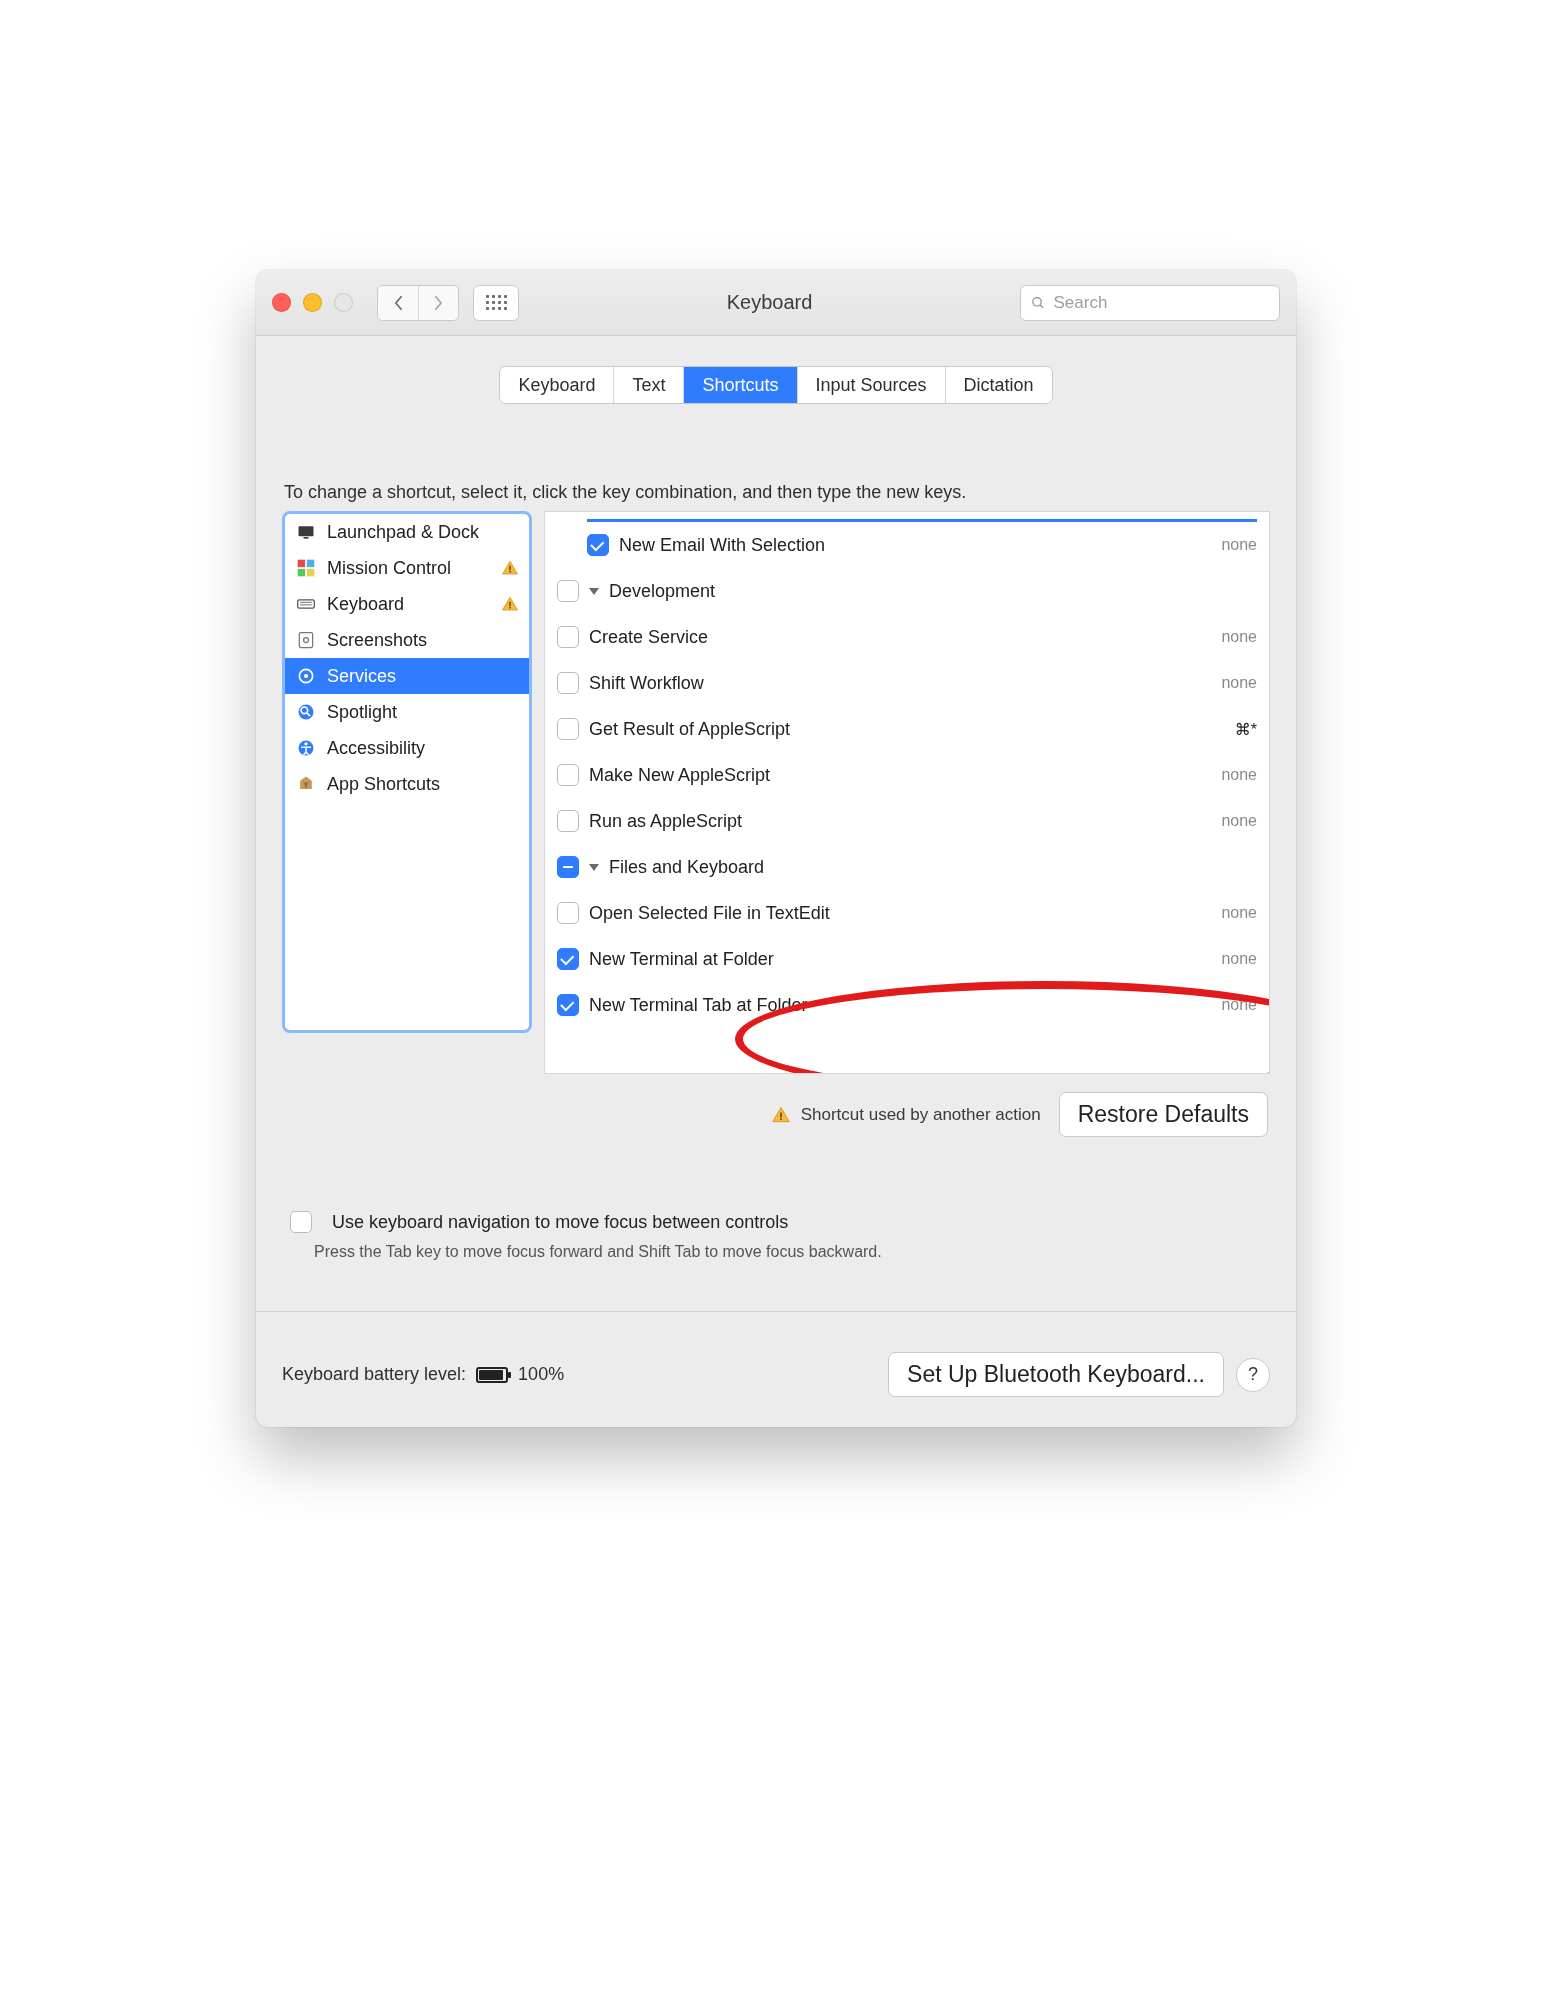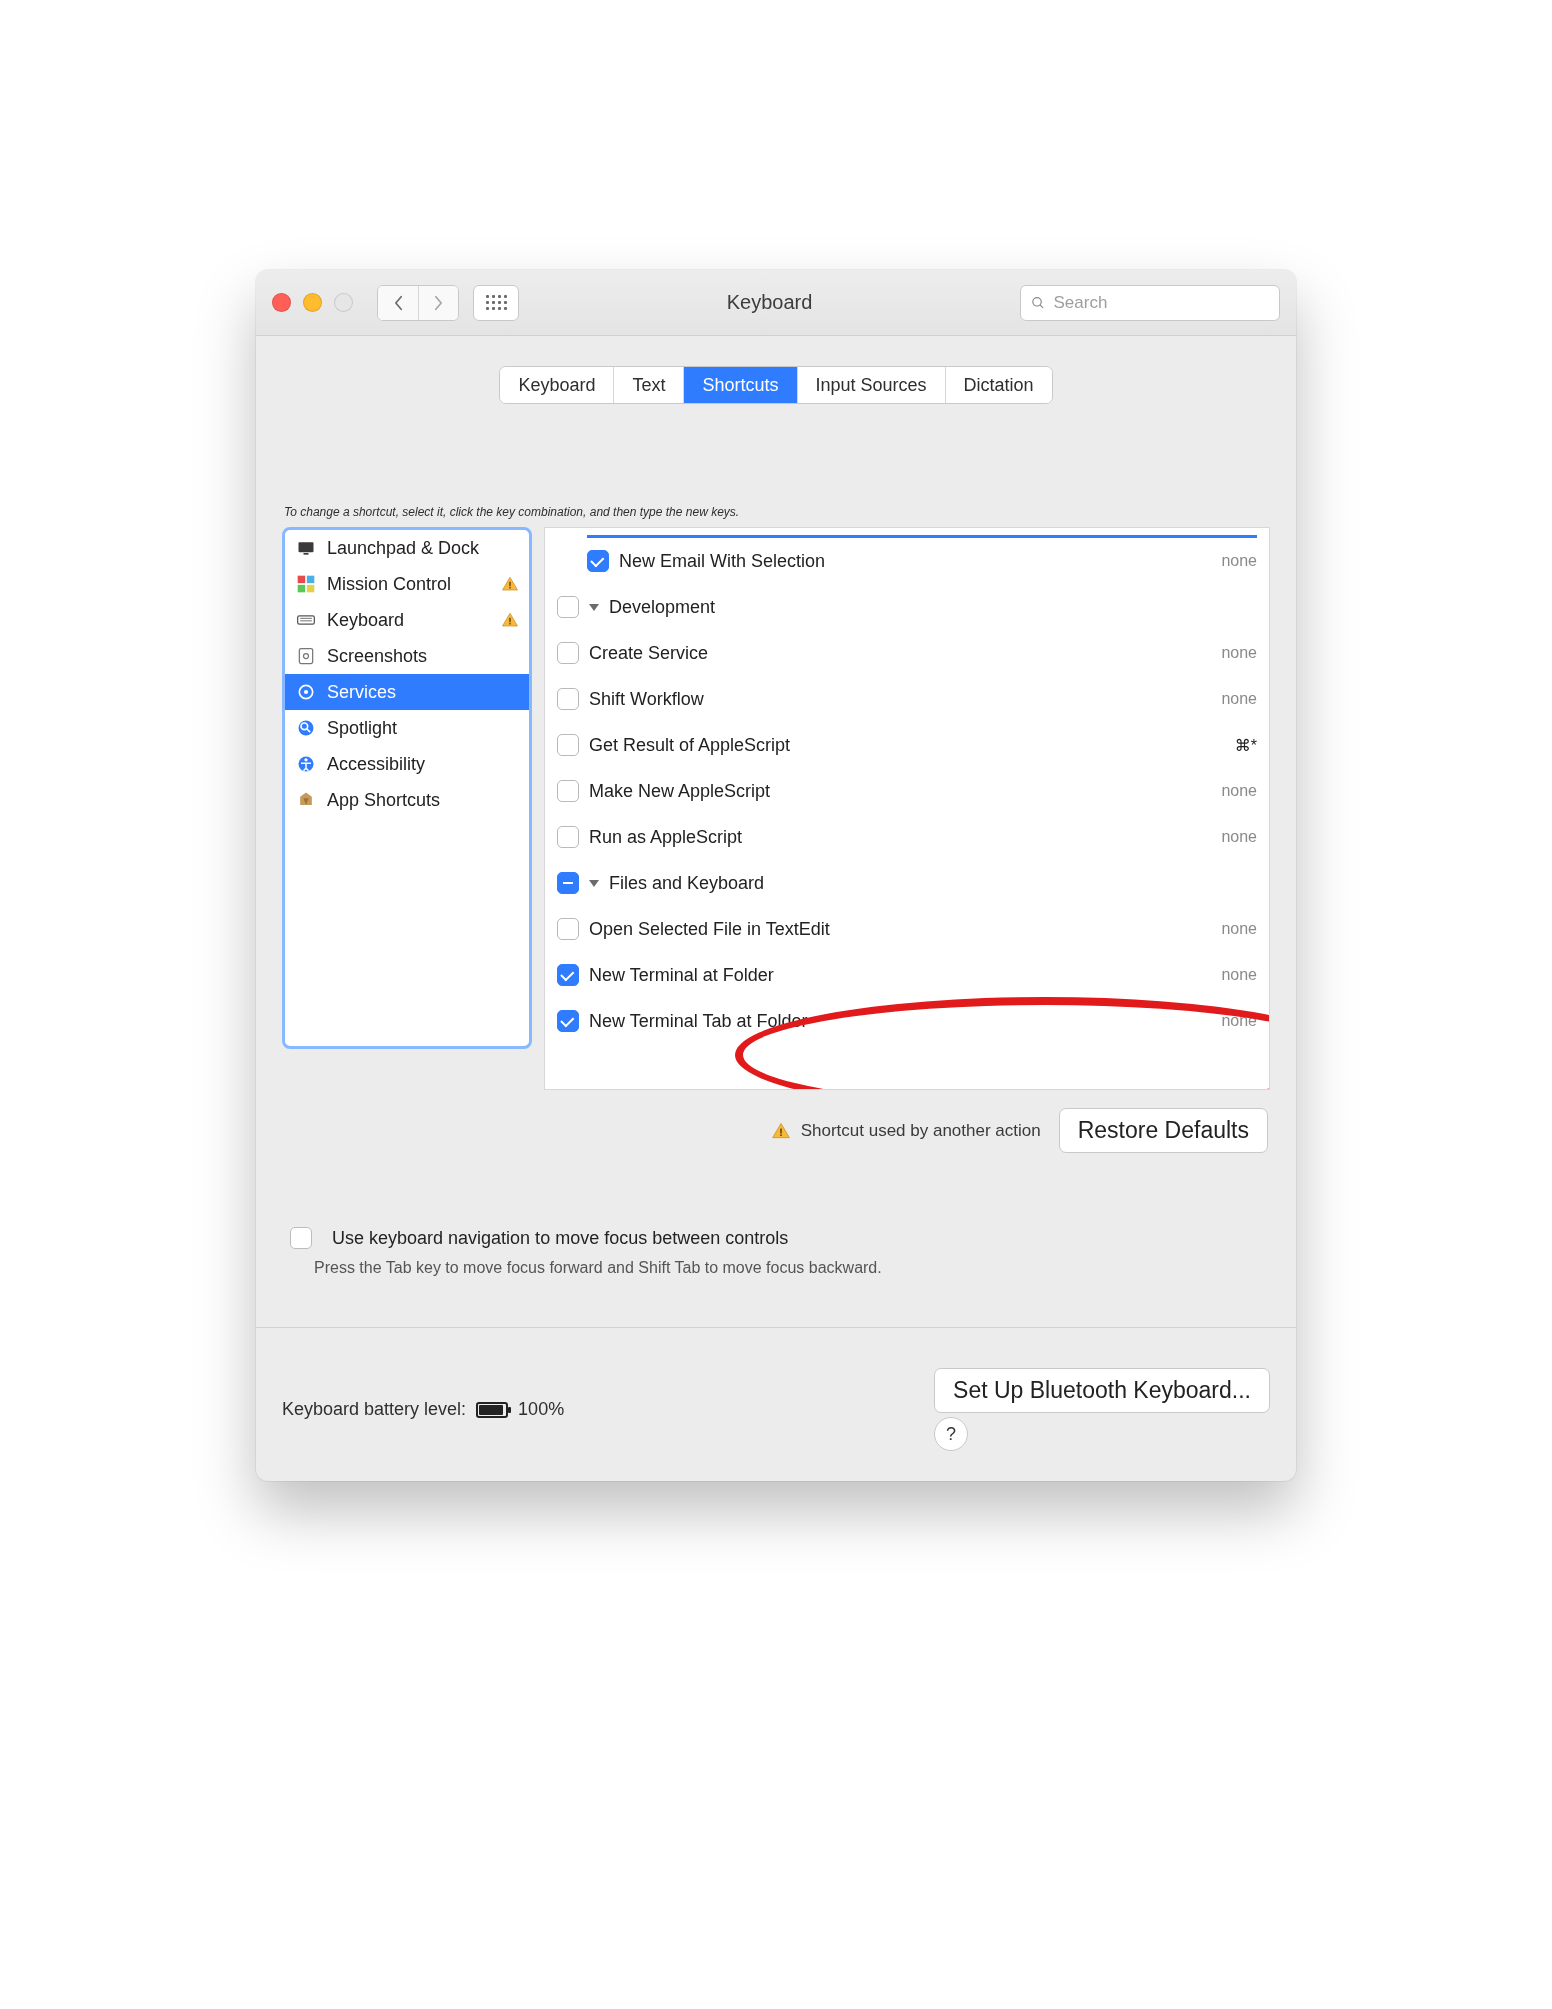--- a/index.html
+++ b/index.html
@@ -47,21 +47,21 @@
     .search-input { border: none; outline: none; font-size: 17px; background: transparent; width: 100%; color: #333; }
     .search-input::placeholder { color: #9e9e9e; }
 
     .tabs-row { display: flex; justify-content: center; padding: 30px 0 0 0; }
     .segmented { display: flex; border: 1px solid #c9c9c9; border-radius: 7px; overflow: hidden; background: #fff; height: 38px; }
     .seg { padding: 0 18px; display: flex; align-items: center; font-size: 18px; color: #2e2e2e; background: #fff; }
     .seg + .seg { border-left: 1px solid #d6d6d6; }
     .seg.active { background: #2f7cff; color: #fff; }
 
     .content { padding: 28px 26px 20px; }
-    .instruction { font-size: 12px; color: #2f2f2f; margin: 73px 0 8px 2px; font-style: italic; }
+    .instruction { font-size: 18px; color: #2f2f2f; margin: 50px 0 8px 2px; }
 
     .columns { display: flex; gap: 12px; }
     .sidebar {
       width: 250px; height: 522px; background: #fff; border: 3px solid #88b8ff; border-radius: 8px; overflow: hidden;
     }
     .side-item { display: flex; align-items: center; gap: 10px; padding: 7px 10px; font-size: 18px; color: #222; position: relative; }
     .side-item.selected { background: #2f7cff; color: #fff; }
     .side-icon { width: 22px; height: 22px; display: flex; align-items: center; justify-content: center; flex-shrink: 0; }
     .side-label { flex: 1; white-space: nowrap; overflow: hidden; text-overflow: ellipsis; }
     .warn-tri { width: 18px; height: 18px; flex-shrink: 0; }
@@ -95,21 +95,21 @@
 
     .nav-check { display: flex; align-items: center; gap: 20px; font-size: 18px; color: #232323; margin-top: 74px; padding-left: 8px; }
     .nav-check .cb-big { width: 22px; height: 22px; border: 1px solid #bcbcbc; border-radius: 5px; background: #fff; }
     .nav-sub { font-size: 16px; color: #555; margin: 10px 0 0 32px; }
 
     .footer-row { display: flex; align-items: center; justify-content: space-between; padding: 20px 26px 30px; }
     .battery-wrap { display: flex; align-items: center; gap: 10px; font-size: 18px; color: #2f2f2f; }
     .battery-icon { width: 32px; height: 16px; border: 2px solid #222; border-radius: 3px; position: relative; }
     .battery-icon::after { content: ""; position: absolute; right: -5px; top: 3px; width: 3px; height: 6px; background: #222; border-radius: 1px; }
     .battery-fill { position: absolute; left: 1px; top: 1px; bottom: 1px; width: 85%; background: #222; border-radius: 1px; }
-    .right-buttons { display: flex; align-items: flex-start; gap: 4px; flex-direction: column; }
+    .right-buttons { display: flex; align-items: center; gap: 12px; }
     .help-btn { width: 34px; height: 34px; border: 1px solid #c9c9c9; border-radius: 50%; background: #fff; display: flex; align-items: center; justify-content: center; font-size: 18px; color: #333; }
   </style>
 </head>
 <body>
 
 <div class="window">
   <div class="titlebar">
     <div class="traffic-lights">
       <div class="traffic-light tl-red"></div>
       <div class="traffic-light tl-yellow"></div>

